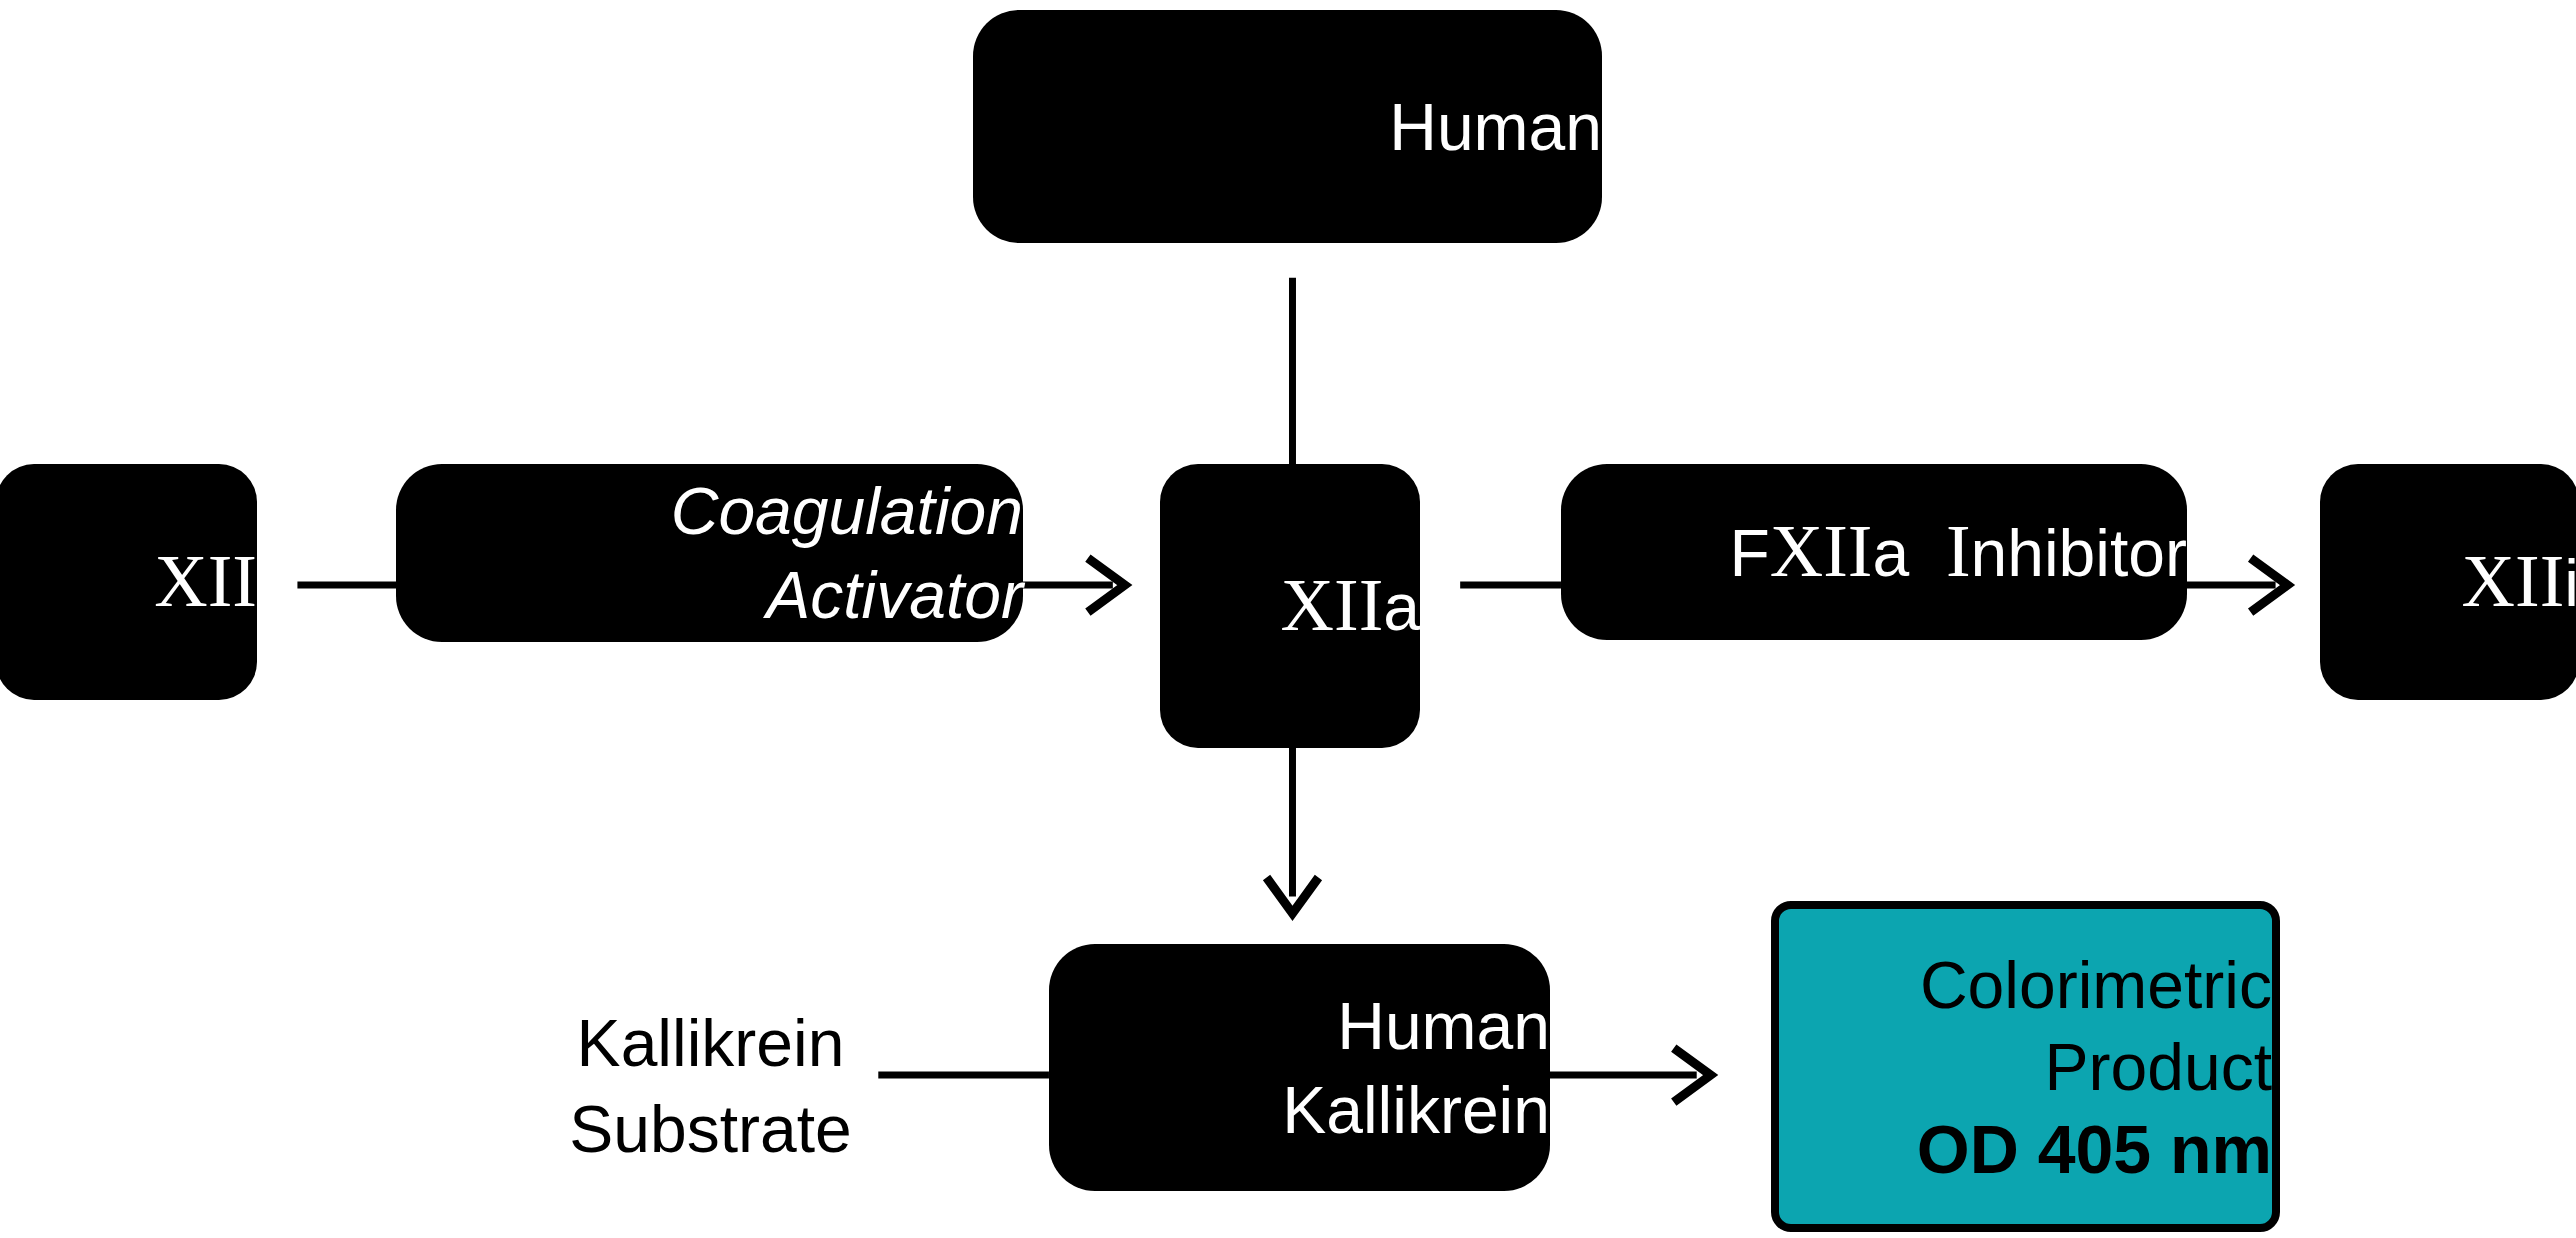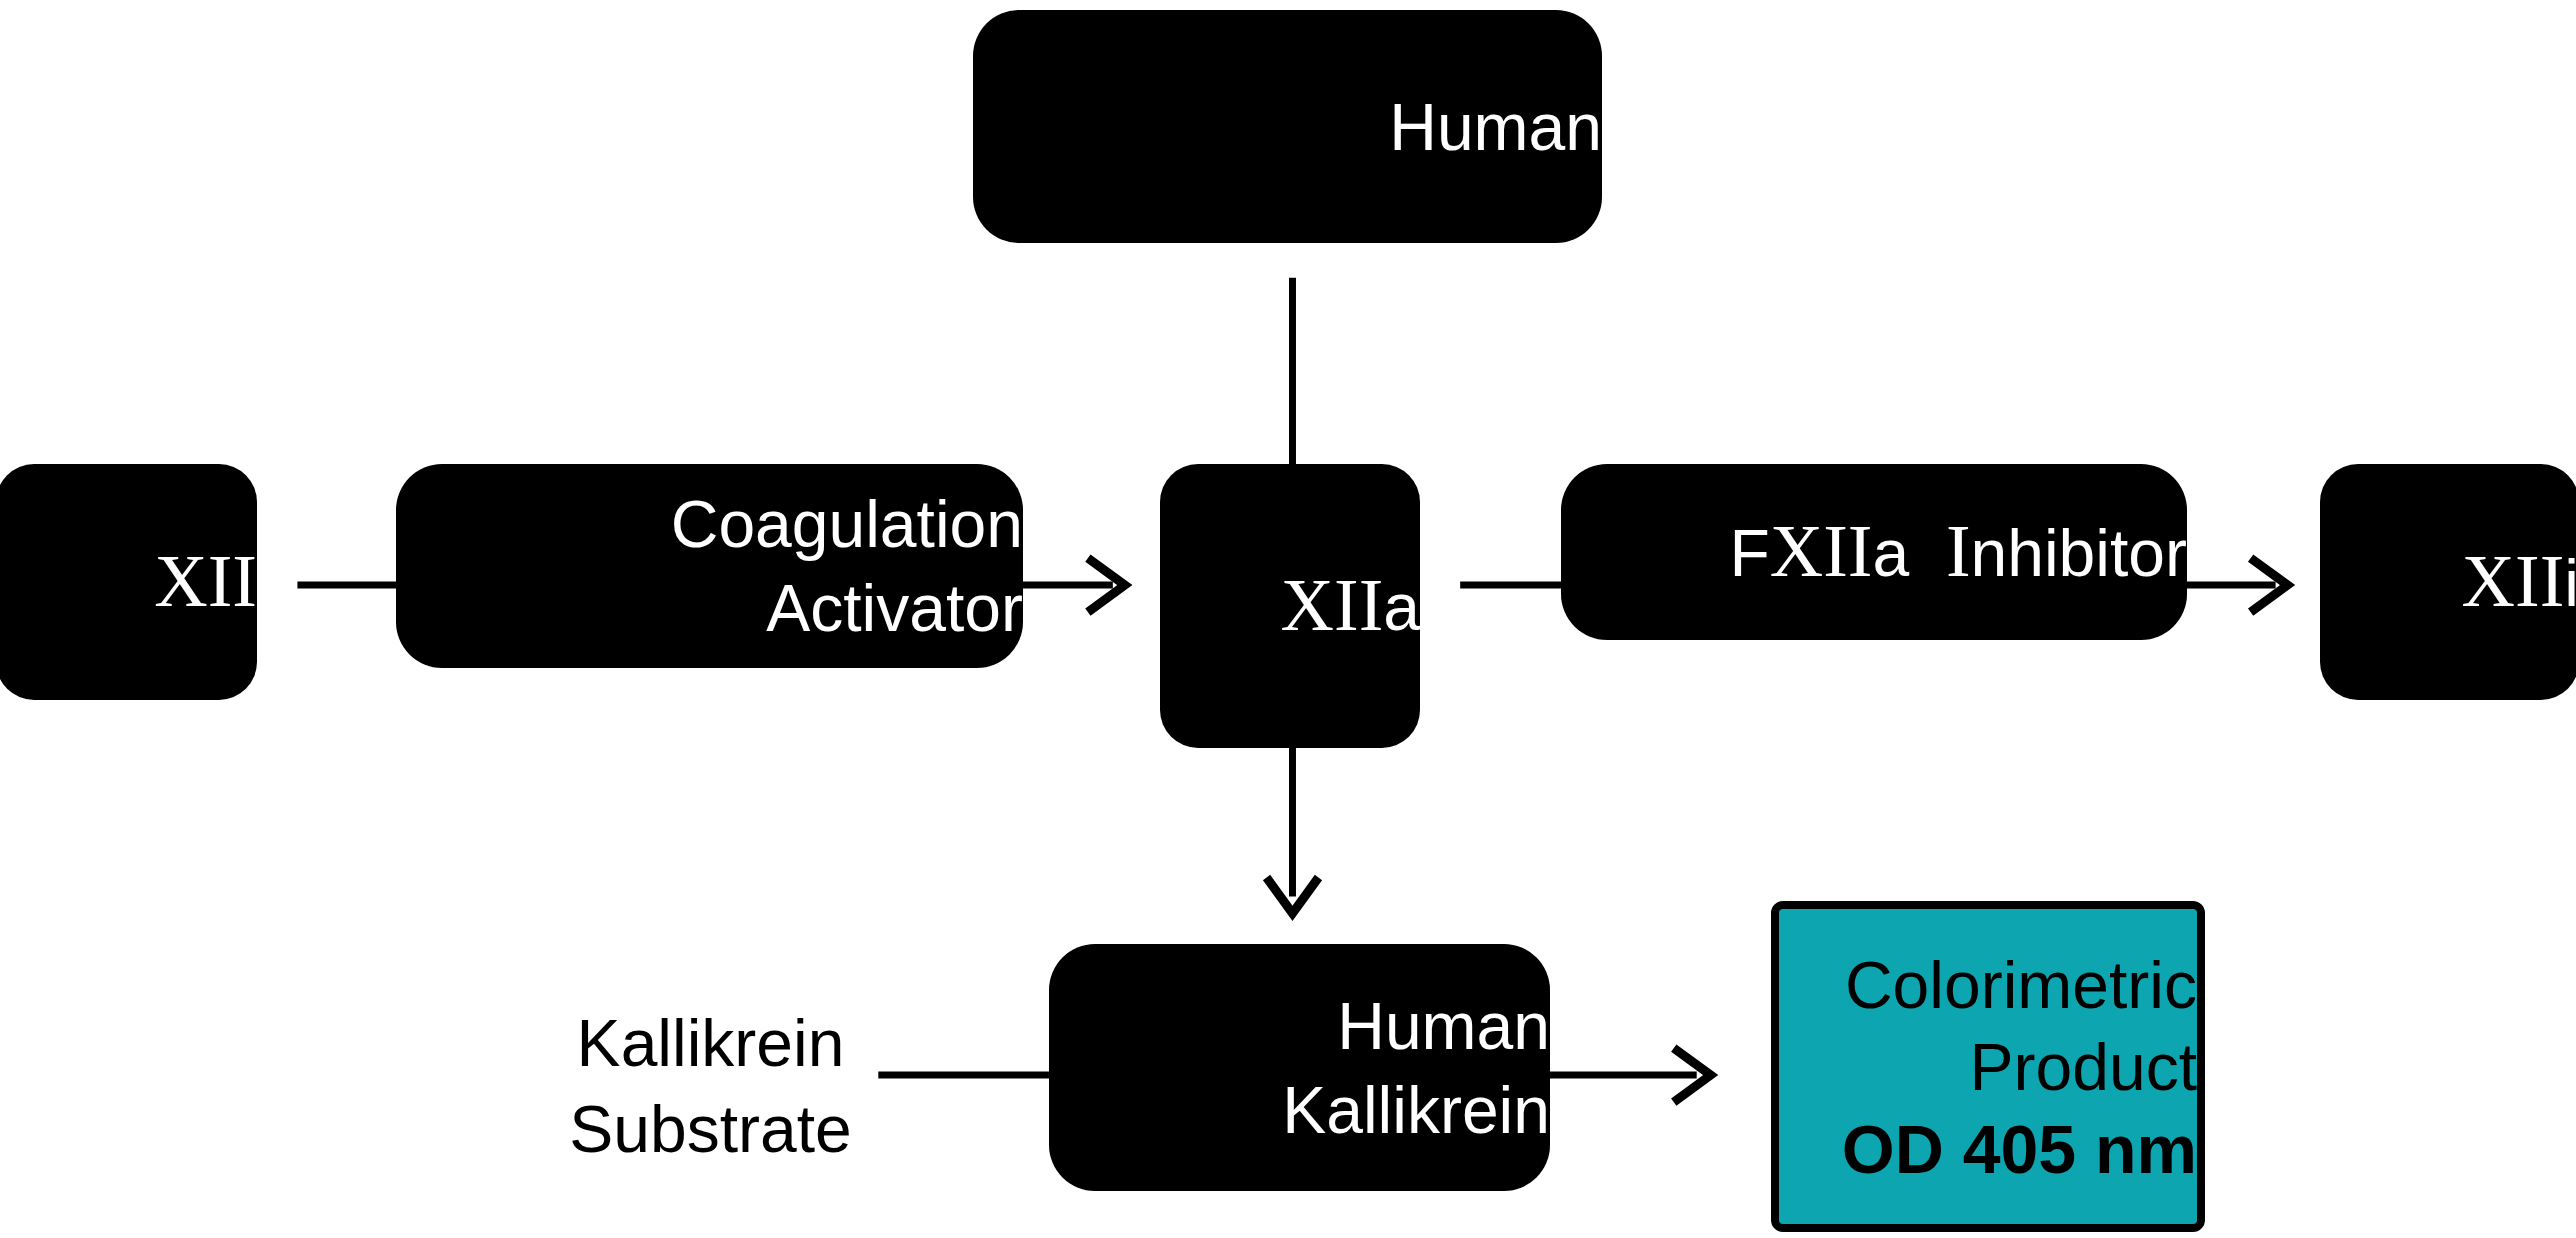--- a/index.html
+++ b/index.html
@@ -40,30 +40,30 @@
     text-align: center;
     font-size: 66px;
     line-height: 84px;
     box-sizing: border-box;
   }
   .node .line { white-space: nowrap; }
   .r-big { border-radius: 46px; }
   .r-small { border-radius: 38px; }
   .n-prekallikrein { left: 973px;  top: 10px;  width: 629px; height: 233px; }
   .n-xii           { left: -4px;   top: 464px; width: 261px; height: 236px; }
-  .n-coagulation   { left: 396px;  top: 464px; width: 627px; height: 204px; }
+  .n-coagulation   { left: 396px;  top: 464px; width: 627px; height: 178px; font-style: italic; }
   .n-xiia          { left: 1160px; top: 464px; width: 260px; height: 284px; }
   .n-fxiia         { left: 1561px; top: 464px; width: 626px; height: 176px; }
   .n-xiii          { left: 2320px; top: 464px; width: 259px; height: 236px; }
   .n-kallikrein    { left: 1049px; top: 944px; width: 501px; height: 247px; }
   .n-product {
-    left: 1771px; top: 901px; width: 434px; height: 331px;
+    left: 1771px; top: 901px; width: 509px; height: 331px;
     background: var(--teal-fill);
     border: 8px solid var(--teal-border);
-    border-radius: 12px;
+    border-radius: 20px;
     color: var(--teal-text);
     line-height: 82px;
   }
   .n-product .bold-line { font-weight: bold; font-size: 68px; margin-left: 33px; }
   .serif-roman {
     font-family: "Liberation Serif", serif;
     font-size: 74px;
   }
   .part-serif {
     font-family: "Liberation Serif", serif;

